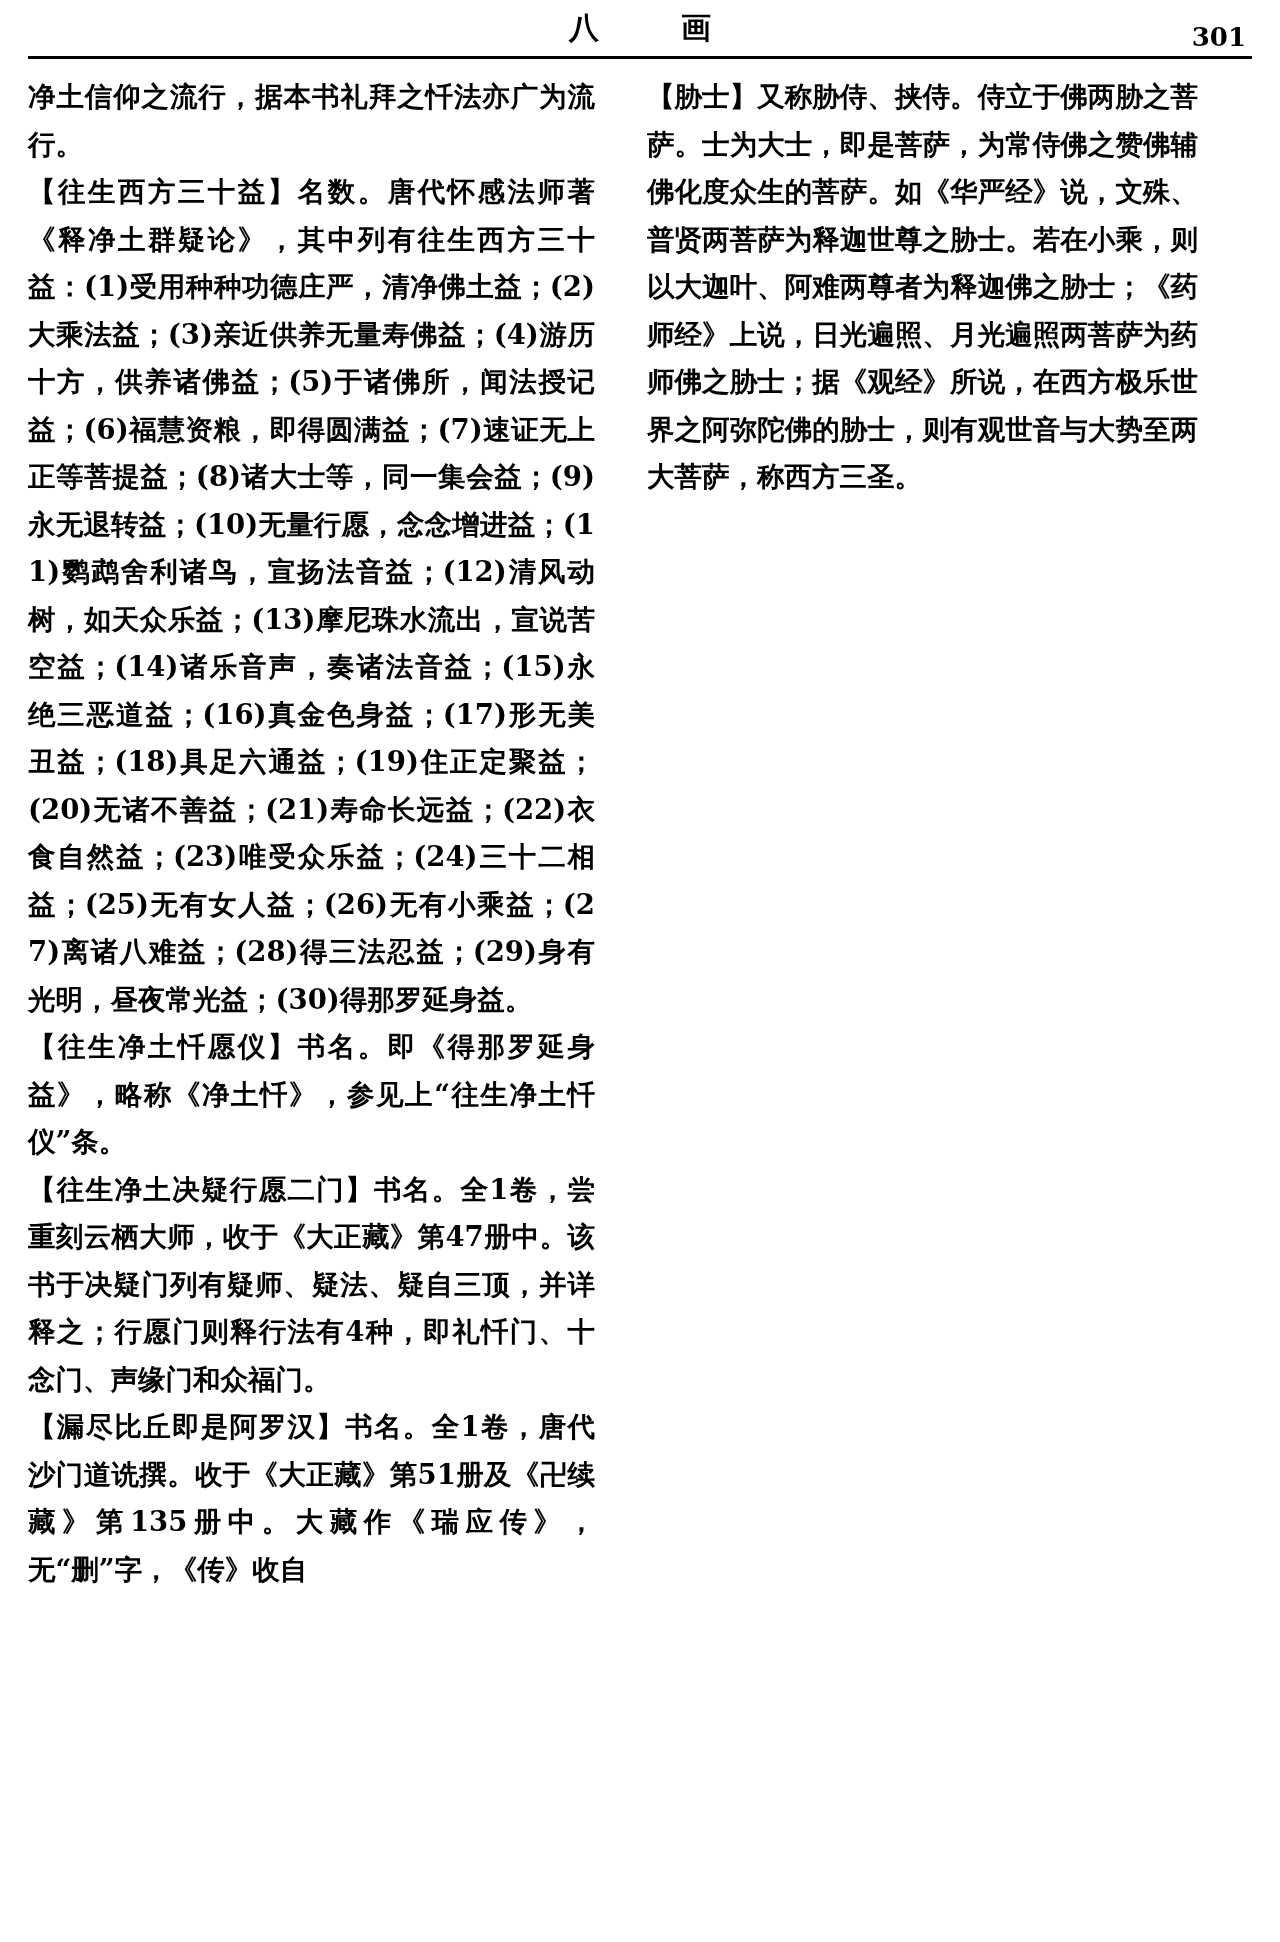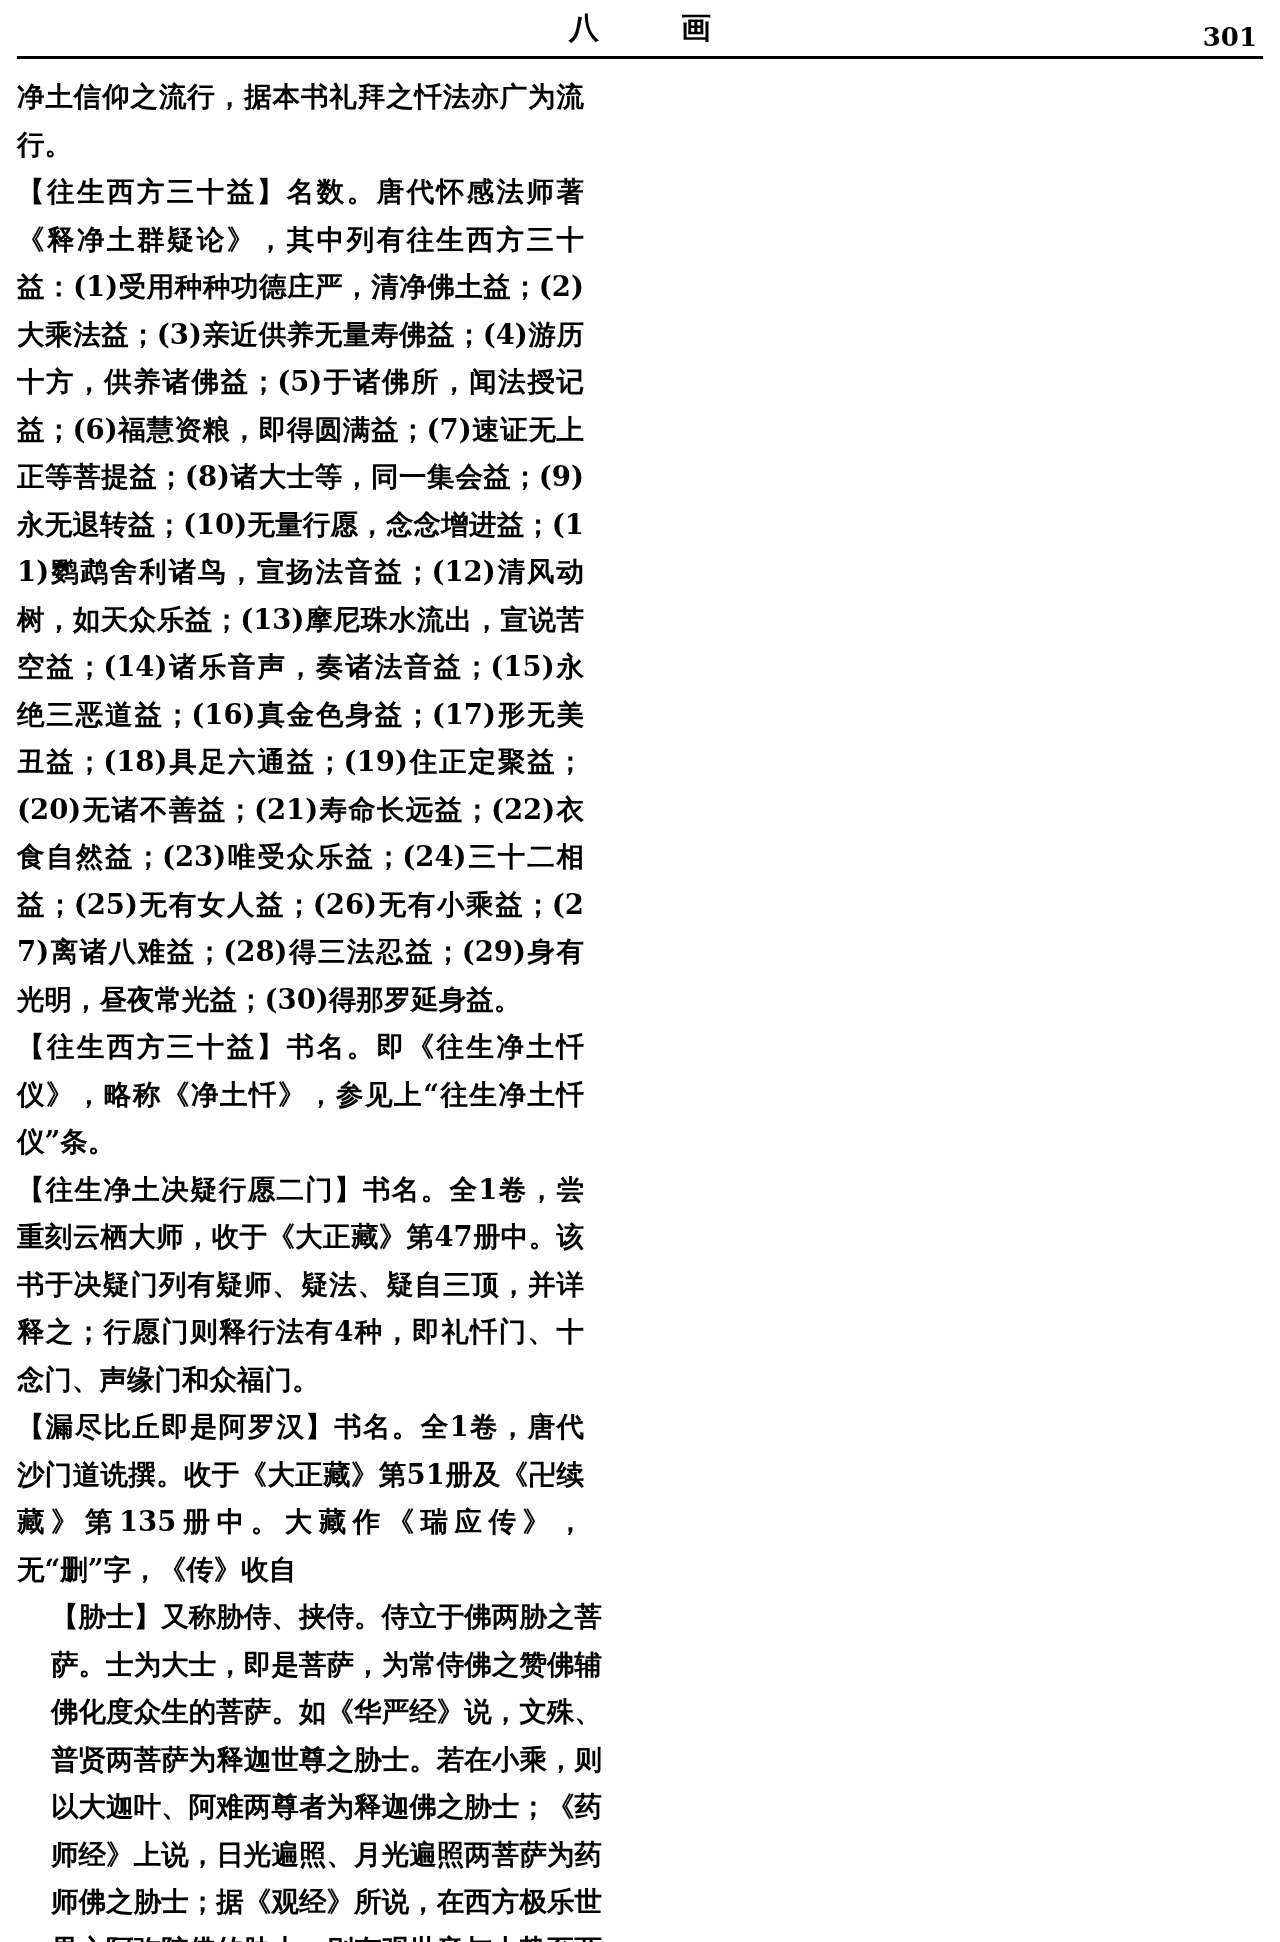--- a/index.html
+++ b/index.html
@@ -12,21 +12,21 @@
     height: 1942px;
     font-family: "DejaVu Sans", "Liberation Sans", sans-serif;
     color: #000000;
     overflow: hidden;
   }
   .page {
     position: relative;
     width: 1280px;
     height: 1942px;
     box-sizing: border-box;
-    padding: 0 17px;
+    padding: 0 28px;
   }
   
   .header {
     position: relative;
     height: 56px;
     display: flex;
     align-items: center;
     justify-content: center;
   }
   .header-title {
@@ -47,21 +47,20 @@
   .rule {
     height: 3px;
     background: #000;
     margin: 0 0 14px 0;
   }
   
   .columns {
     position: relative;
     display: flex;
     height: 1840px;
-    flex-direction: column;
   }
   .col {
     width: 585px;
     box-sizing: border-box;
   }
   .col-left { padding-right: 18px; }
   .col-right { padding-left: 34px; }
   .divider {
     position: absolute;
     left: 595px;
@@ -90,21 +89,21 @@
   <div class="header">
     <div class="header-title">八　画</div>
     <div class="header-page">301</div>
   </div>
   <div class="rule"></div>
 
   <div class="columns">
     <div class="col col-left">
       <p class="para">净土信仰之流行，据本书礼拜之忏法亦广为流行。</p>
       <p class="para">【往生西方三十益】名数。唐代怀感法师著《释净土群疑论》，其中列有往生西方三十益：(1)受用种种功德庄严，清净佛土益；(2)大乘法益；(3)亲近供养无量寿佛益；(4)游历十方，供养诸佛益；(5)于诸佛所，闻法授记益；(6)福慧资粮，即得圆满益；(7)速证无上正等菩提益；(8)诸大士等，同一集会益；(9)永无退转益；(10)无量行愿，念念增进益；(11)鹦鹉舍利诸鸟，宣扬法音益；(12)清风动树，如天众乐益；(13)摩尼珠水流出，宣说苦空益；(14)诸乐音声，奏诸法音益；(15)永绝三恶道益；(16)真金色身益；(17)形无美丑益；(18)具足六通益；(19)住正定聚益；(20)无诸不善益；(21)寿命长远益；(22)衣食自然益；(23)唯受众乐益；(24)三十二相益；(25)无有女人益；(26)无有小乘益；(27)离诸八难益；(28)得三法忍益；(29)身有光明，昼夜常光益；(30)得那罗延身益。</p>
-      <p class="para">【往生西方三十益】书名。即《往生净土忏仪》，略称《净土忏》，参见上“往生净土忏仪”条。</p>
+      <p class="para">【往生净土忏愿仪】书名。即《得那罗延身益》，略称《净土忏》，参见上“往生净土忏仪”条。</p>
       <p class="para">【往生净土决疑行愿二门】书名。全1卷，尝重刻云栖大师，收于《大正藏》第47册中。该书于决疑门列有疑师、疑法、疑自三顶，并详释之；行愿门则释行法有4种，即礼忏门、十念门、声缘门和众福门。</p>
       <p class="para">【漏尽比丘即是阿罗汉】书名。全1卷，唐代沙门道诜撰。收于《大正藏》第51册及《卍续藏》第135册中。大藏作《瑞应传》，无“删”字，《传》收自</p>
     </div>
 
     <div class="divider"></div>
 
     <div class="col col-right">
       <p class="para">【胁士】又称胁侍、挟侍。侍立于佛两胁之菩萨。士为大士，即是菩萨，为常侍佛之赞佛辅佛化度众生的菩萨。如《华严经》说，文殊、普贤两菩萨为释迦世尊之胁士。若在小乘，则以大迦叶、阿难两尊者为释迦佛之胁士；《药师经》上说，日光遍照、月光遍照两菩萨为药师佛之胁士；据《观经》所说，在西方极乐世界之阿弥陀佛的胁士，则有观世音与大势至两大菩萨，称西方三圣。</p>
     </div>
   </div>

